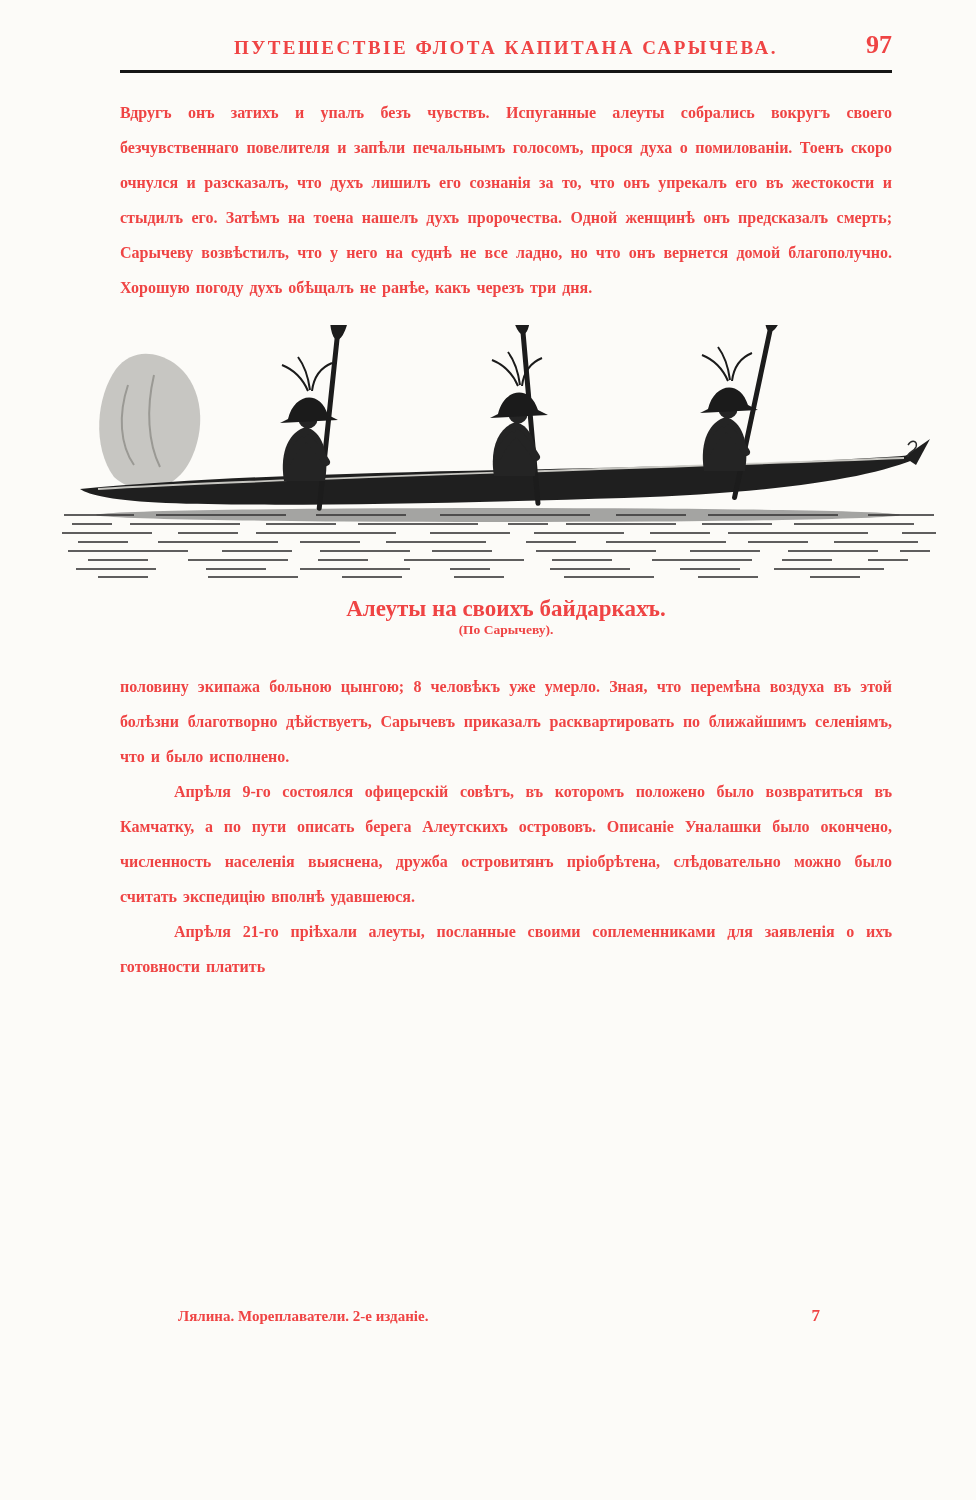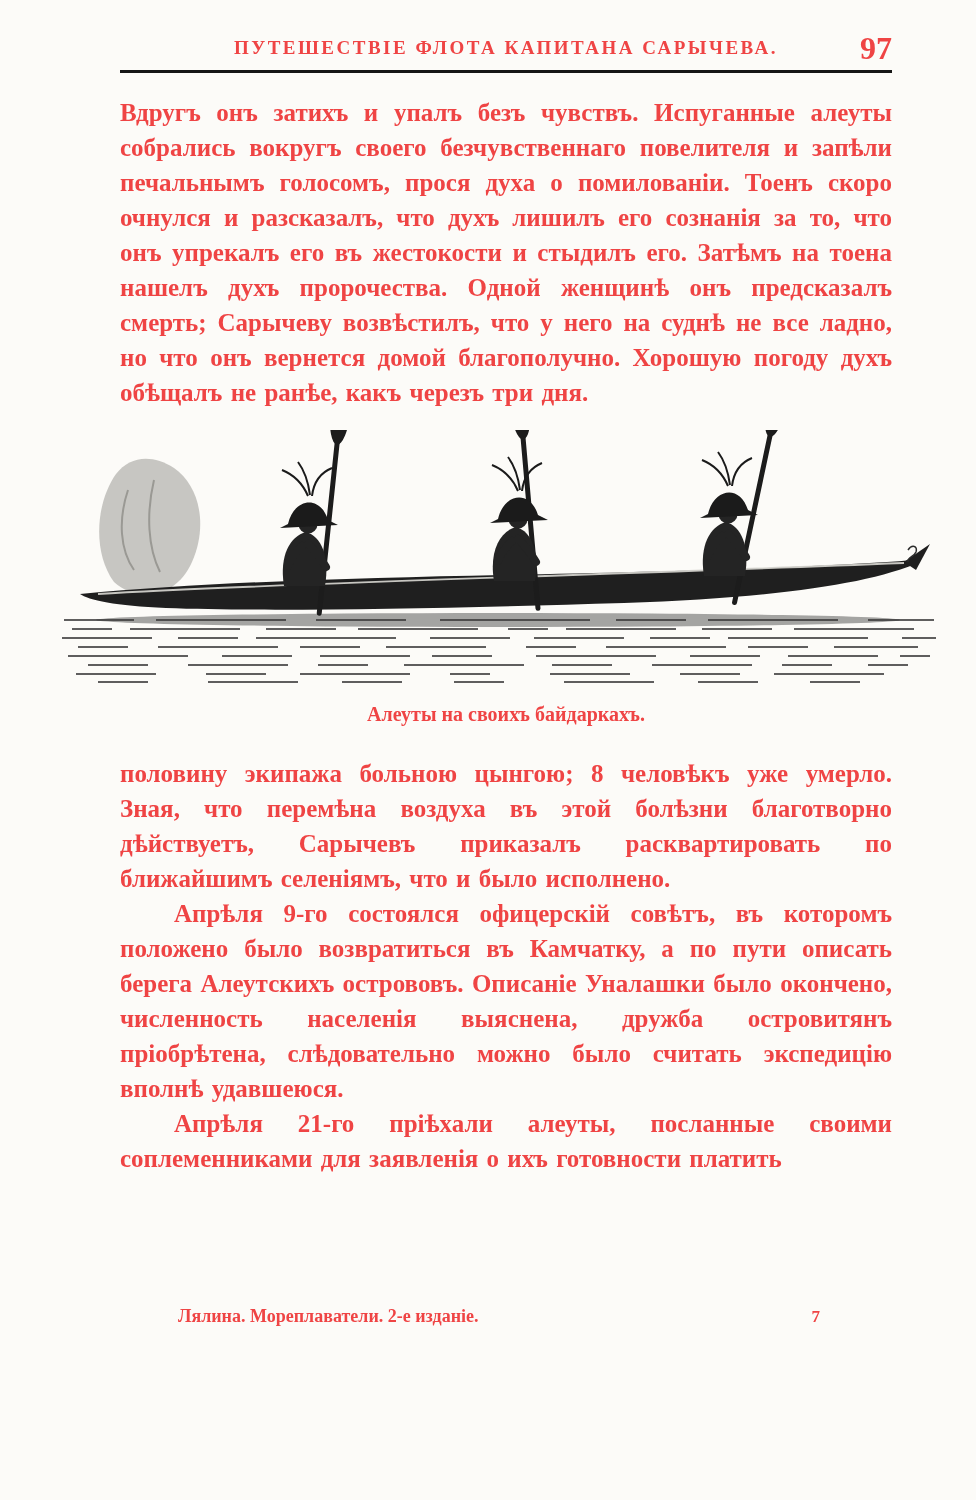--- a/index.html
+++ b/index.html
@@ -9,39 +9,39 @@
     font-family:Liberation Serif, serif;
     color:#ef4444;
   }
   .text-col{padding:0 84px 0 120px;}
   .header{position:relative;padding-top:36px;}
   .header-title{
     text-align:center;font-weight:bold;font-size:19px;letter-spacing:2.5px;
     line-height:24px;
   }
   .page-num{
-    position:absolute;right:0;top:30px;font-size:32px;font-weight:bold;
+    position:absolute;right:0;top:30px;font-size:26px;font-weight:bold;
   }
   .rule{border-bottom:3px solid #161616;margin-top:10px;}
   .body-text{
-    font-size:25px;font-weight:bold;line-height:35px;text-align:justify;
+    font-size:16px;font-weight:bold;line-height:35px;text-align:justify;
     word-spacing:2px;
   }
   .body-text p{margin:0;}
   .body-text p.indent{text-indent:54px;}
   .body-top{margin-top:22px;}
   .body-bottom{margin-top:30px;}
   .figure{margin-top:20px;margin-left:-62px;width:884px;}
-  .caption{text-align:center;font-weight:bold;font-size:20px;margin-top:6px;line-height:24px;}
+  .caption{text-align:center;font-weight:bold;font-size:23px;margin-top:6px;line-height:24px;}
   .subcaption{text-align:center;font-weight:bold;font-size:13.5px;line-height:18px;}
   .footer{
     position:absolute;top:1306px;left:120px;right:84px;
     display:flex;align-items:baseline;font-weight:bold;
   }
-  .footer-left{margin-left:58px;font-size:18px;}
+  .footer-left{margin-left:58px;font-size:15px;}
   .footer-right{margin-left:auto;margin-right:72px;font-size:17px;}
 </style>
 </head>
 <body>
 
 <div class="page">
 
   <div class="text-col">
 
     <div class="header">
@@ -115,20 +115,21 @@
           <circle cx="2" cy="-58" r="9.5" fill="#242424"></circle>
           <path fill="#1b1b1b" d="M-18,-58 C-12,-84 14,-88 22,-62 L32,-57 L-26,-54 Z"></path>
           <path stroke="#1b1b1b" stroke-width="2" fill="none" d="M2,-86 C-4,-100 -14,-108 -24,-112 M6,-86 C8,-102 16,-110 26,-114 M4,-87 C2,-102 -2,-112 -8,-120"></path>
         </g>
 
         <path d="M850,120 c4,-6 10,-4 8,2 c-2,5 -9,5 -8,10" stroke="#2b2b2b" fill="none" stroke-width="1.5"></path>
       </svg>
     </div>
 
     <div class="caption">Алеуты на своихъ байдаркахъ.</div>
+    <div class="subcaption">(По Сарычеву).</div>
 
     <div class="body-text body-bottom">
       <p>половину экипажа больною цынгою; 8 человѣкъ уже умерло. Зная, что перемѣна воздуха въ этой болѣзни благотворно дѣйствуетъ, Сарычевъ приказалъ расквартировать по ближайшимъ селеніямъ, что и было исполнено.</p>
       <p class="indent">Апрѣля 9-го состоялся офицерскій совѣтъ, въ которомъ положено было возвратиться въ Камчатку, а по пути описать берега Алеутскихъ острововъ. Описаніе Уналашки было окончено, численность населенія выяснена, дружба островитянъ пріобрѣтена, слѣдовательно можно было считать экспедицію вполнѣ удавшеюся.</p>
       <p class="indent">Апрѣля 21-го пріѣхали алеуты, посланные своими соплеменниками для заявленія о ихъ готовности платить</p>
     </div>
 
   </div>
 
   <div class="footer">

